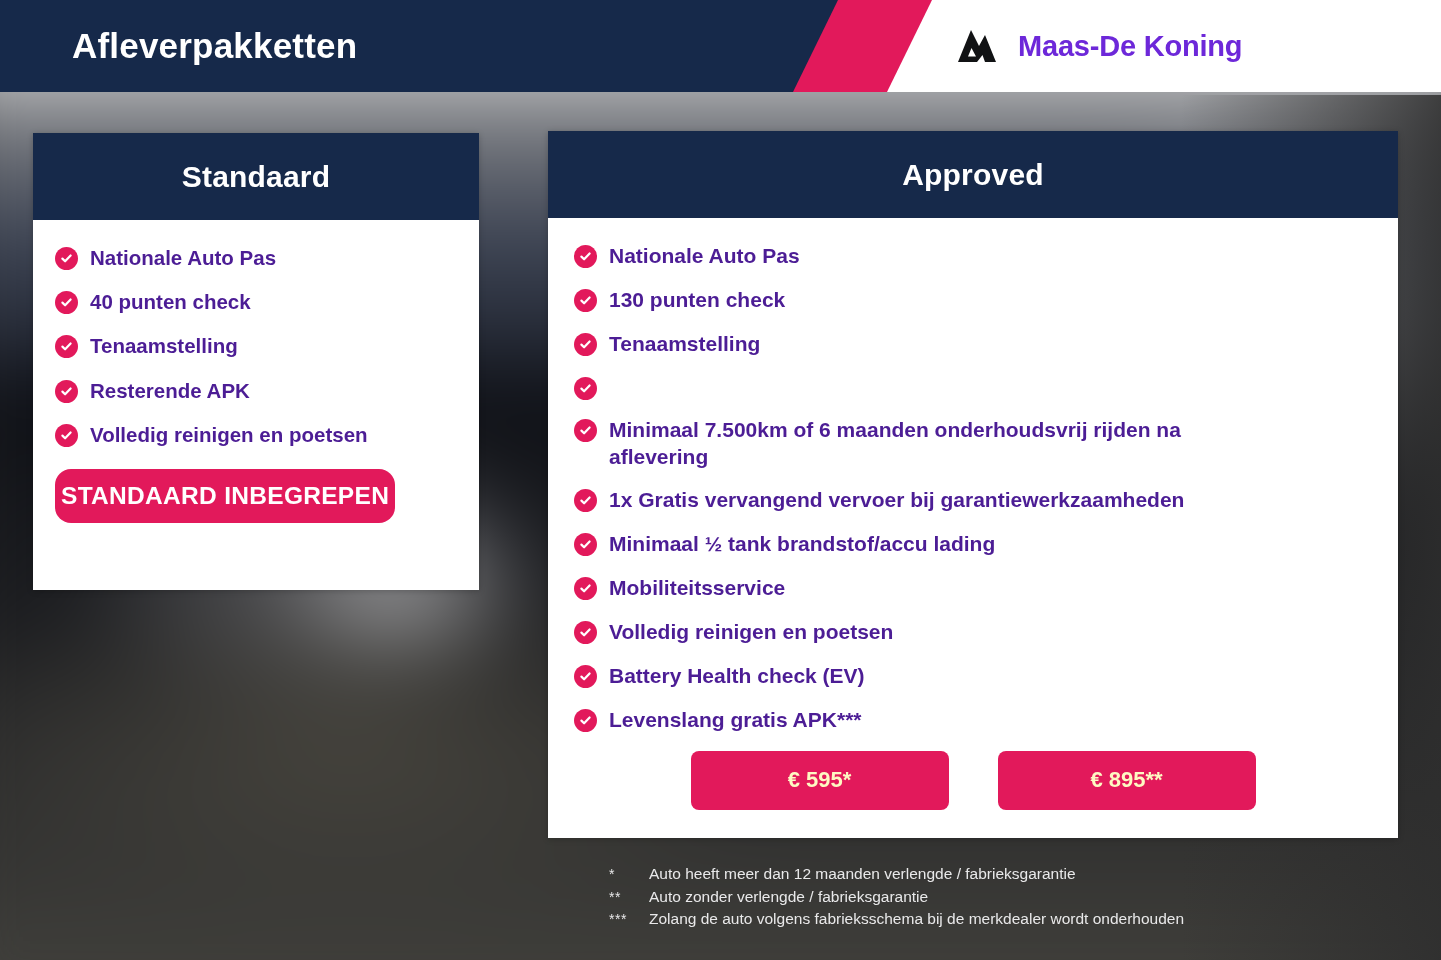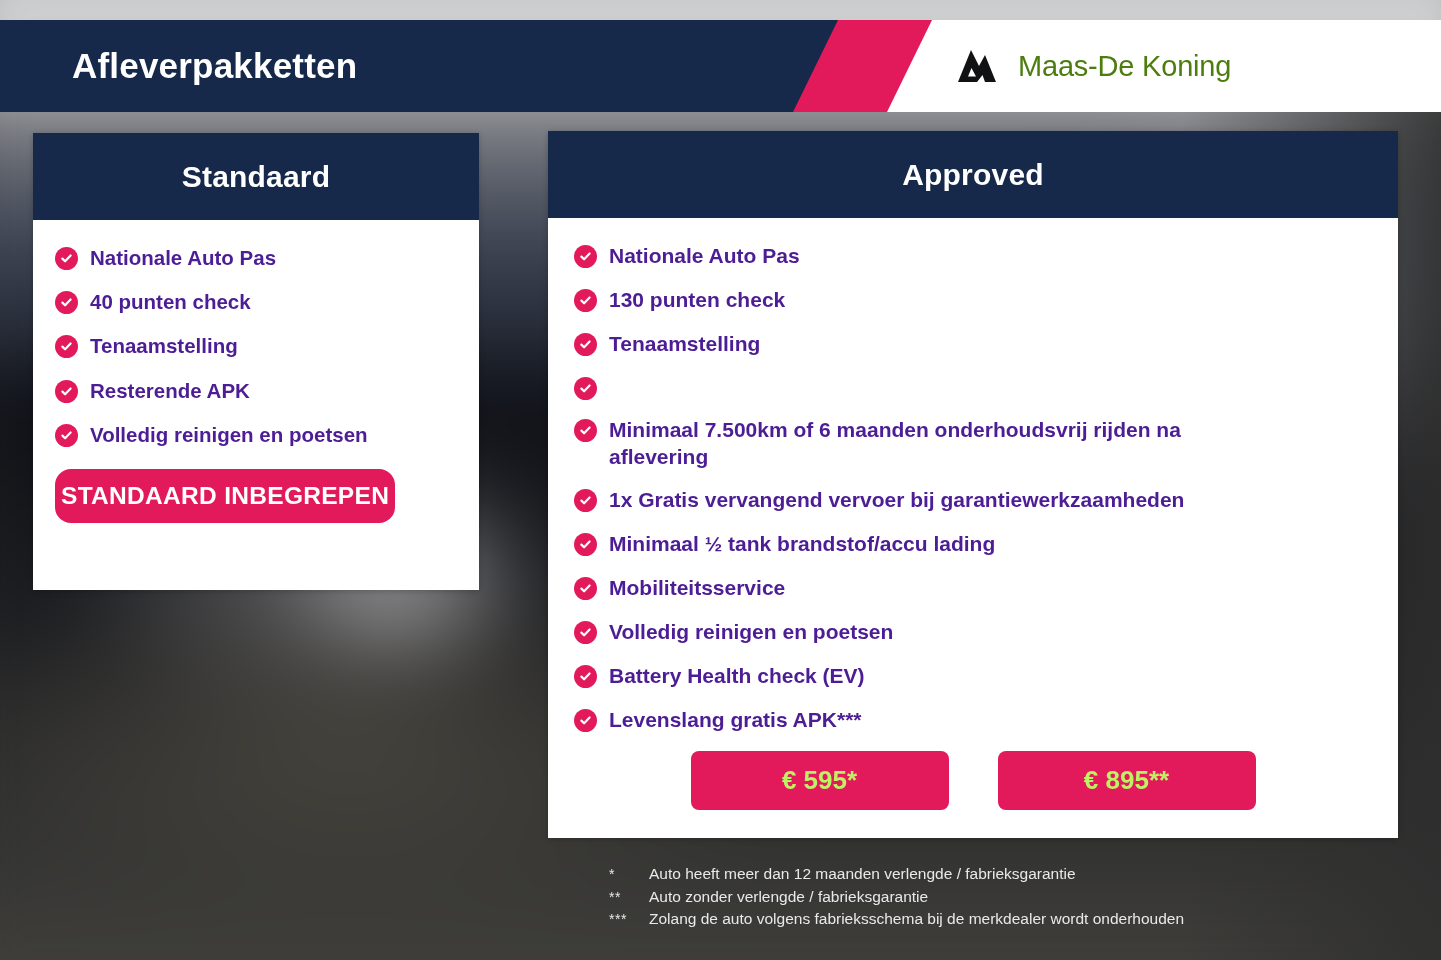--- a/index.html
+++ b/index.html
@@ -26,30 +26,30 @@
   .bg-blobC{position:absolute;left:-40px;top:620px;width:900px;height:360px;border-radius:50%;
     background:radial-gradient(closest-side,rgba(90,86,74,.6),rgba(90,86,74,0));}
   .bg-blobD{position:absolute;right:-80px;top:160px;width:560px;height:420px;border-radius:50%;
     background:radial-gradient(closest-side,rgba(175,176,178,.75),rgba(175,176,178,0));}
   .bg-blobE{position:absolute;left:330px;top:560px;width:260px;height:170px;border-radius:50%;
     background:radial-gradient(closest-side,rgba(190,190,192,.75),rgba(190,190,192,0));}
   .bg-vignR{position:absolute;right:0;top:95px;bottom:0;width:260px;
     background:linear-gradient(90deg,rgba(40,40,40,0),rgba(46,46,46,.85));}
 
   
-  .header{position:absolute;left:0;top:0;width:1441px;height:92px;background:#ffffff;overflow:hidden;z-index:5;margin-top:20px;}
+  .header{position:absolute;left:0;top:0;width:1441px;height:92px;background:#ffffff;overflow:hidden;z-index:5;}
   .hdr-navy{position:absolute;left:0;top:0;width:880px;height:92px;background:#16294a;
     clip-path:polygon(0 0,840px 0,795px 92px,0 92px);}
   .hdr-pink{position:absolute;left:0;top:0;width:960px;height:92px;background:#e2195b;
     clip-path:polygon(838px 0,932px 0,887px 92px,793px 92px);}
   .hdr-title{position:absolute;left:72px;top:0;height:92px;display:flex;align-items:center;
     color:#ffffff;font-size:35px;font-weight:bold;letter-spacing:.2px;}
   .hdr-brand{position:absolute;left:955px;top:0;height:92px;display:flex;align-items:center;gap:19px;}
   .brand-mark{width:44px;height:36px;display:block;}
-  .brand-name{color:#4d7c0f;font-size:29px;font-weight:normal;letter-spacing:-.2px;}
+  .brand-name{color:#6d28d9;font-size:29px;font-weight:bold;letter-spacing:-.2px;}
 
   
   .card{position:absolute;background:#ffffff;box-shadow:0 1px 6px rgba(0,0,0,.22);}
   .card-head{background:#16294a;display:flex;align-items:center;justify-content:center;}
   .card-head-title{color:#ffffff;font-weight:bold;font-size:30px;letter-spacing:.2px;}
   .card-body{padding:0;}
 
   #card-standaard{left:33px;top:133px;width:446px;height:457px;}
   #card-standaard .card-head{height:87px;}
   #card-approved{left:548px;top:131px;width:850px;height:707px;}
@@ -70,21 +70,21 @@
   #list-approved li{margin-bottom:17px;}
   #list-approved .feat-text{font-size:21px;max-width:790px;}
 
   .btn-std{display:flex;align-items:center;justify-content:center;
     margin:21px 22px 0 22px;height:54px;border-radius:16px;background:#e2195b;
     color:#ffffff;font-weight:bold;font-size:24.5px;letter-spacing:.3px;cursor:pointer;border:none;}
 
   .price-row{display:flex;justify-content:center;gap:49px;margin-top:14px;}
   .btn-price{width:258px;height:59px;border-radius:8px;background:#e2195b;border:none;
     display:flex;align-items:center;justify-content:center;
-    color:#bef264;font-weight:bold;font-size:26px;cursor:pointer;}
+    color:#fef9c3;font-weight:bold;font-size:22px;cursor:pointer;}
 
   
   .footnotes{position:absolute;left:609px;top:863px;z-index:6;}
   .fn-row{display:flex;align-items:baseline;color:#e9e9ea;font-size:15.5px;line-height:22.6px;}
   .fn-mark{width:40px;flex:0 0 auto;font-size:14px;letter-spacing:.5px;}
   .fn-text{white-space:nowrap;}
 </style>
 </head>
 <body>
 

